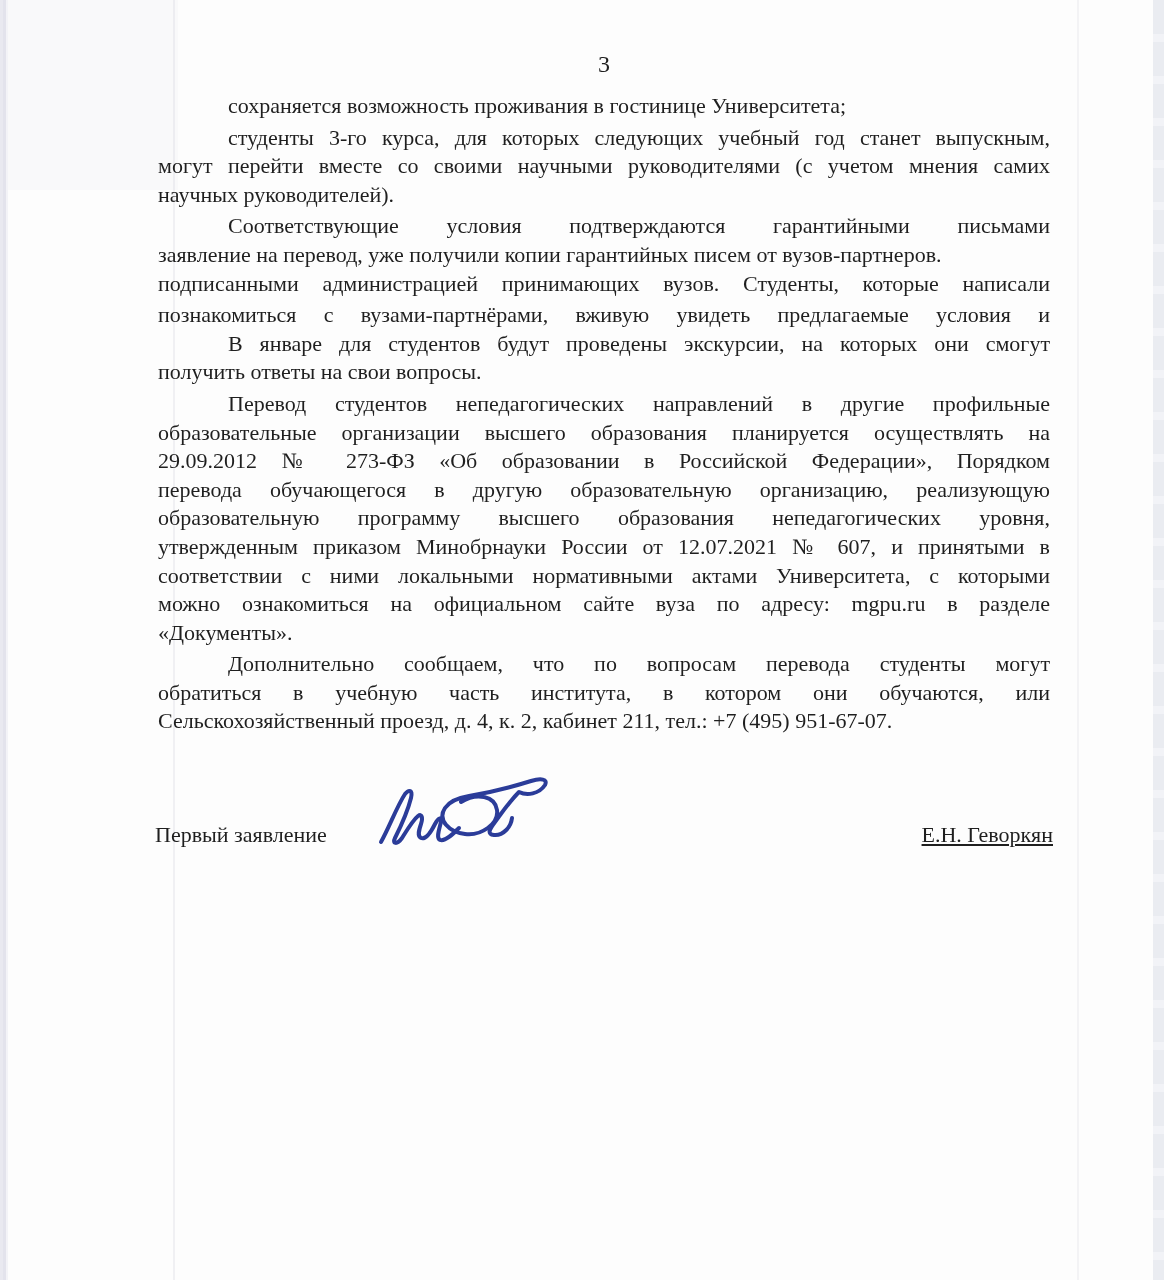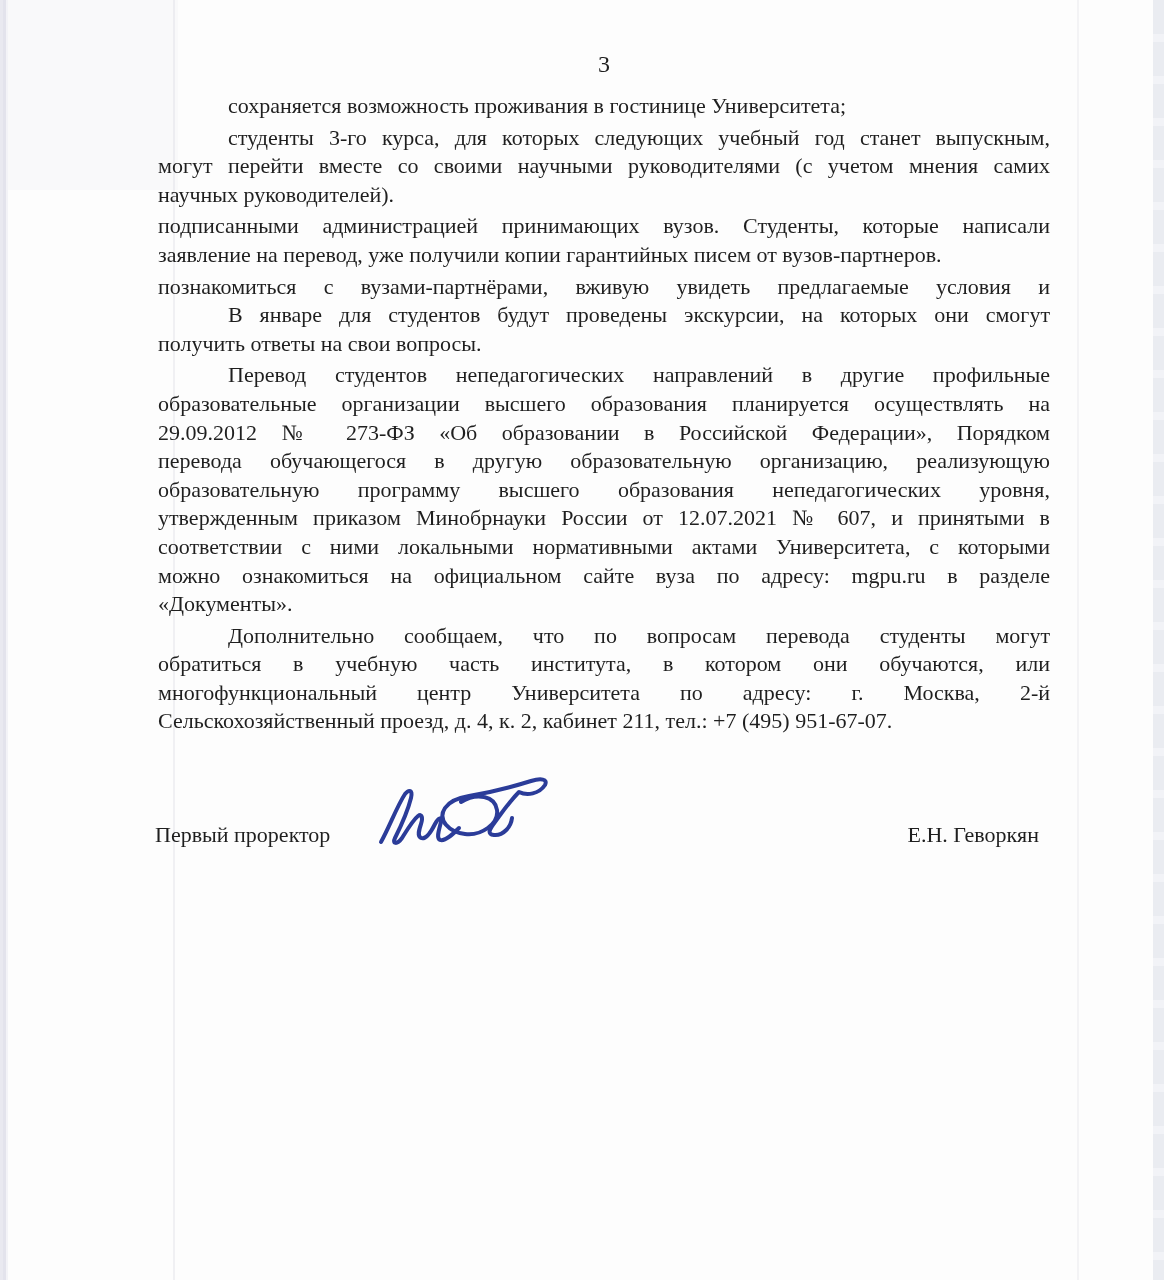--- a/index.html
+++ b/index.html
@@ -53,21 +53,21 @@
   .line.last {
     text-align: left;
     text-align-last: left;
   }
   .line.indent { text-indent: 70px; }
   .sig-row {
     position: absolute; left: 155px; top: 812px; width: 898px;
     font-size: 22px; line-height: 30px;
   }
   .sig-role { position: absolute; left: 0; top: 8px; }
-  .sig-name { position: absolute; right: 14px; top: 8px; }
+  .sig-name { position: absolute; right: 0; top: 8px; text-decoration: underline; }
   .signature-svg {
     position: absolute; left: 218px; top: -40px;
     width: 220px; height: 90px;
   }
 </style>
 </head>
 <body>
 
 <div class="page">
 
@@ -85,22 +85,23 @@
       <div class="line last indent">сохраняется возможность проживания в гостинице Университета;</div>
     </div>
 
     <div class="para">
       <div class="line indent">студенты 3-го курса, для которых следующих учебный год станет выпускным,</div>
       <div class="line">могут перейти вместе со своими научными руководителями (с учетом мнения самих</div>
       <div class="line last">научных руководителей).</div>
     </div>
 
     <div class="para">
+      <div class="line indent">Соответствующие условия подтверждаются гарантийными письмами</div>
+      <div class="line last">заявление на перевод, уже получили копии гарантийных писем от вузов-партнеров.</div>
       <div class="line">подписанными администрацией принимающих вузов. Студенты, которые написали</div>
-      <div class="line last">заявление на перевод, уже получили копии гарантийных писем от вузов-партнеров.</div>
     </div>
 
     <div class="para">
       <div class="line">познакомиться с вузами-партнёрами, вживую увидеть предлагаемые условия и</div>
       <div class="line indent">В январе для студентов будут проведены экскурсии, на которых они смогут</div>
       <div class="line last">получить ответы на свои вопросы.</div>
     </div>
 
     <div class="para">
       <div class="line indent">Перевод студентов непедагогических направлений в другие профильные</div>
@@ -110,28 +111,27 @@
       <div class="line">образовательную программу высшего образования непедагогических уровня,</div>
       <div class="line">утвержденным приказом Минобрнауки России от 12.07.2021 № 607, и принятыми в</div>
       <div class="line">соответствии с ними локальными нормативными актами Университета, с которыми</div>
       <div class="line">можно ознакомиться на официальном сайте вуза по адресу: mgpu.ru в разделе</div>
       <div class="line last">«Документы».</div>
     </div>
 
     <div class="para">
       <div class="line indent">Дополнительно сообщаем, что по вопросам перевода студенты могут</div>
       <div class="line">обратиться в учебную часть института, в котором они обучаются, или</div>
-      <div class="line">многофункциональный центр Университета по адресу: г. Москва, 2-й</div>
       <div class="line last">Сельскохозяйственный проезд, д. 4, к. 2, кабинет 211, тел.: +7 (495) 951-67-07.</div>
     </div>
 
   </div>
 
   <div class="sig-row">
-    <span class="sig-role">Первый проректор</span>
+    <span class="sig-role">Первый заявление</span>
 
     <svg class="signature-svg" viewBox="0 0 220 90" fill="none" xmlns="http://www.w3.org/2000/svg">
       <path stroke-width="4" stroke-linecap="round" stroke-linejoin="round" d="M 8,70 C 16,56 24,34 32,22 C 36,17 40,18 38,26 C 34,42 26,58 22,66
                C 19,72 24,73 29,66 C 34,58 40,48 45,44 C 49,41 50,46 48,52
                C 46,58 44,64 48,66 C 53,68 58,60 62,52 C 65,46 69,44 68,50
                C 66,58 63,66 67,68 C 72,70 80,62 86,56" stroke="#2b3c99"></path>
       <path stroke-width="4" stroke-linecap="round" stroke-linejoin="round" d="M 88,30 C 104,20 122,24 124,38 C 126,52 108,64 92,62
                C 76,60 64,48 72,36 C 76,30 84,26 96,24 C 120,20 142,14 158,9
                C 168,6 175,7 172,13 C 166,22 154,24 146,20
                C 136,30 128,42 122,50 C 116,58 114,62 121,63

